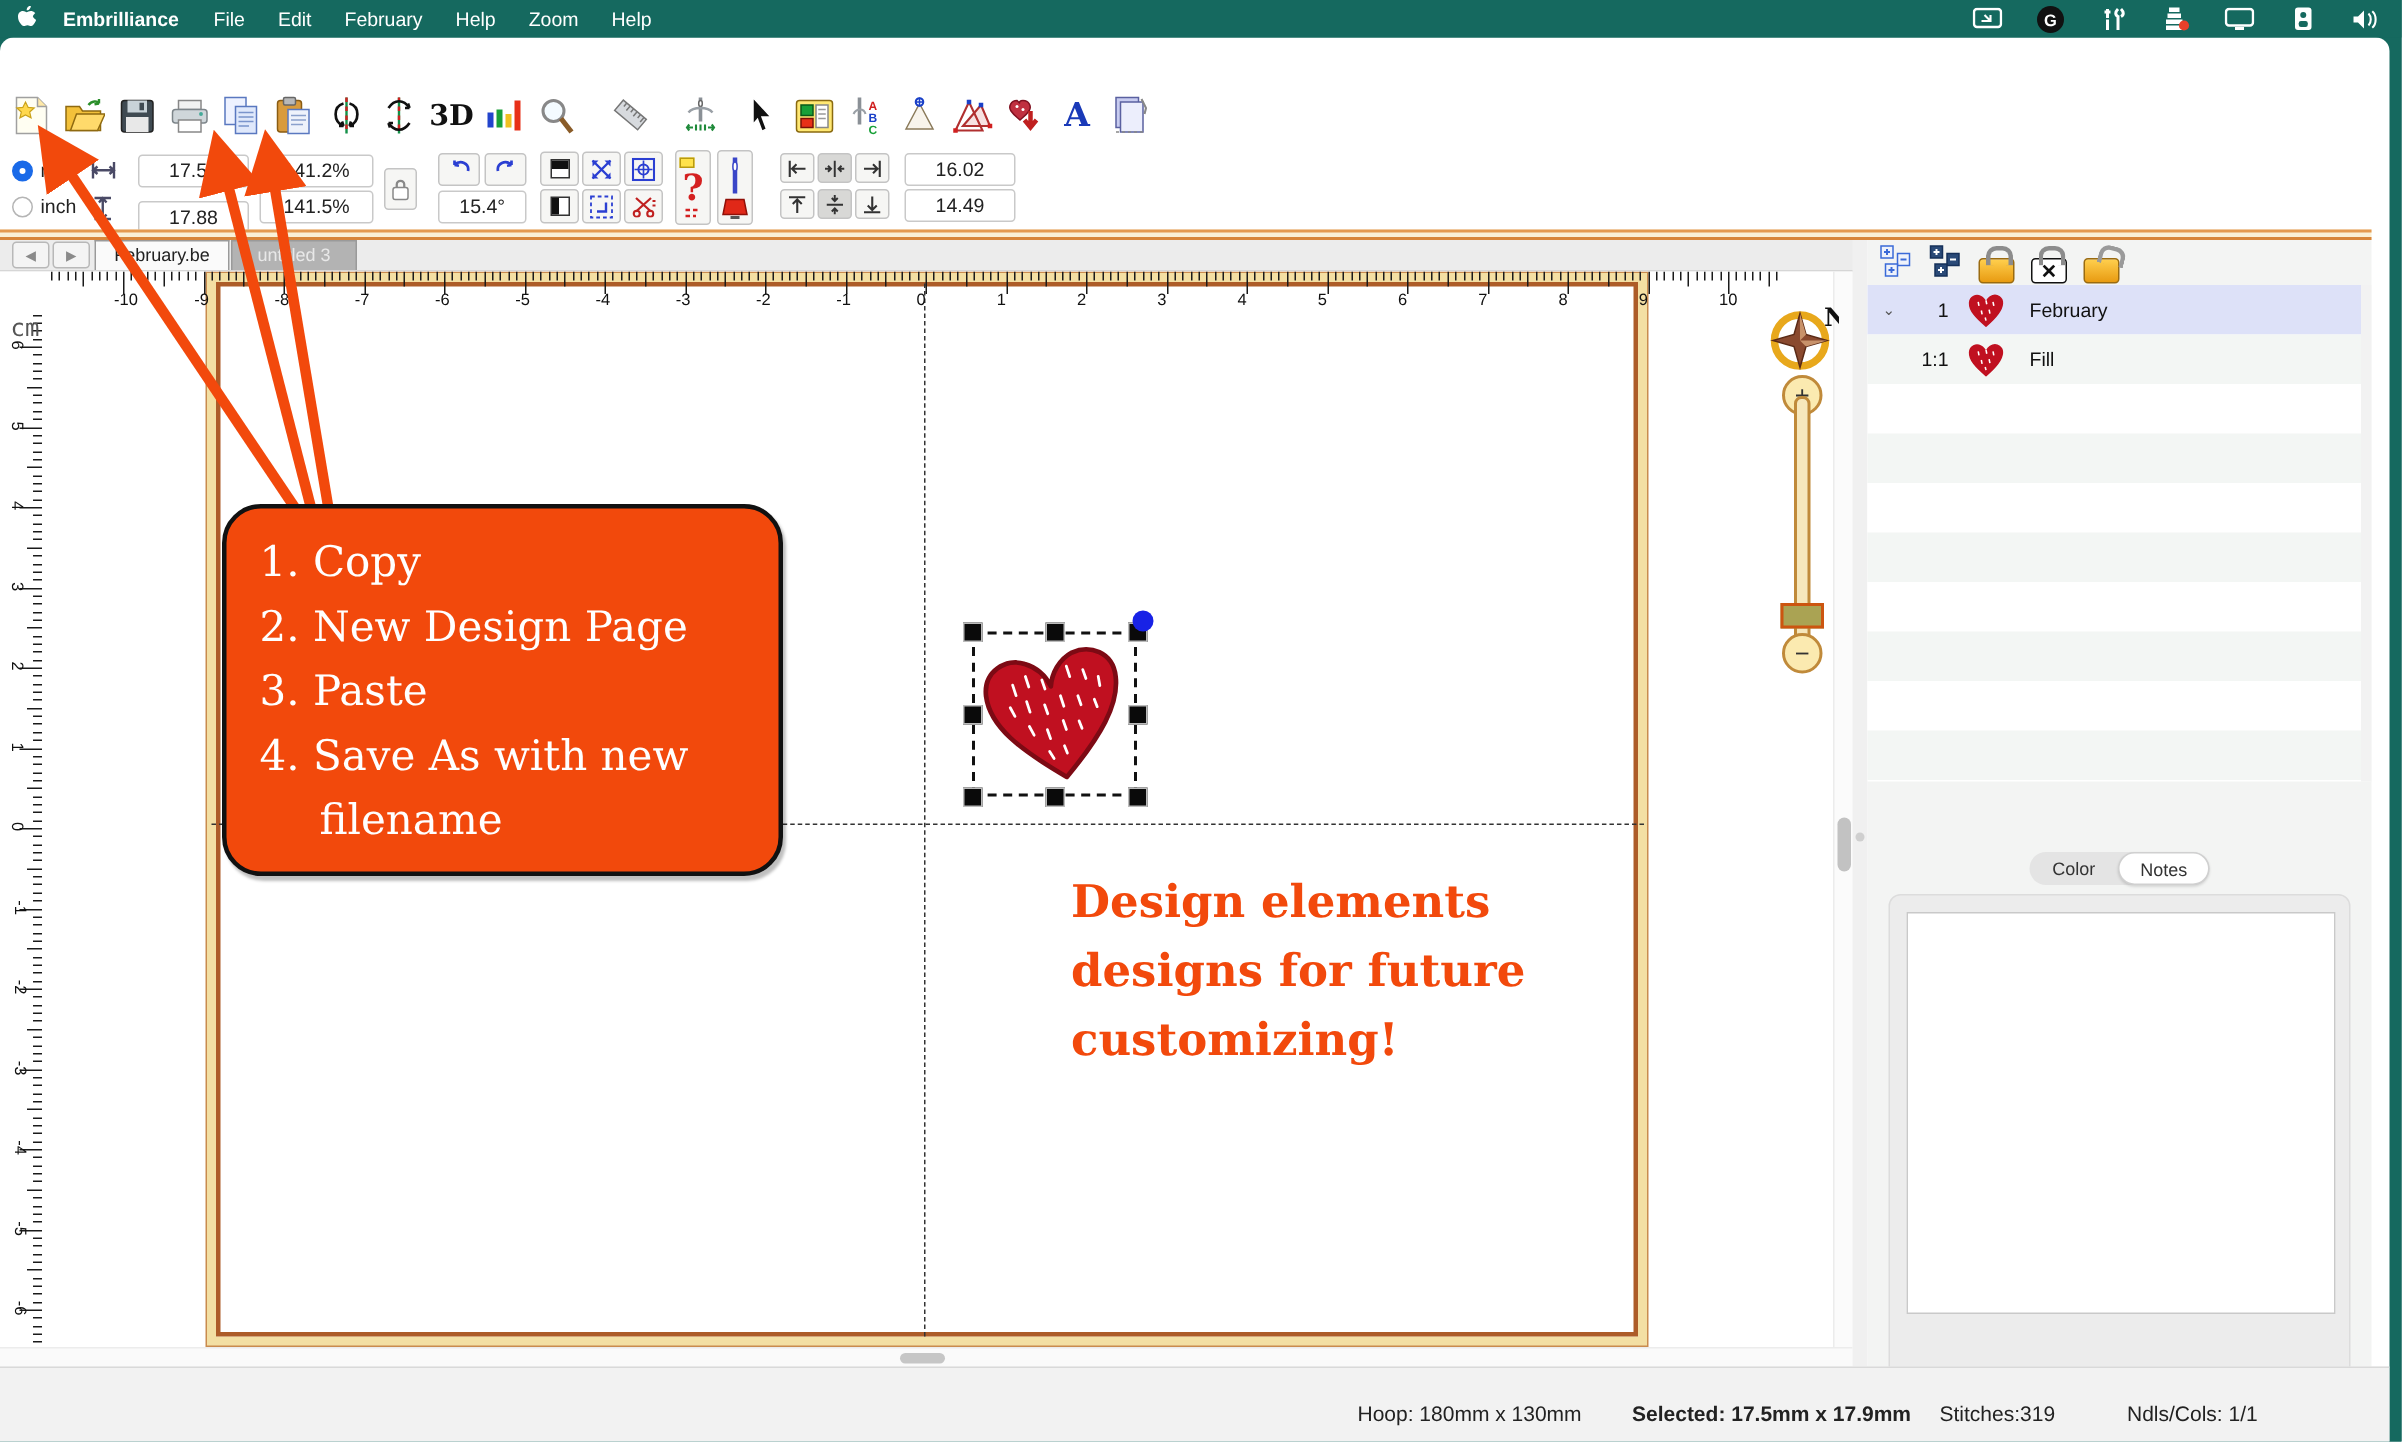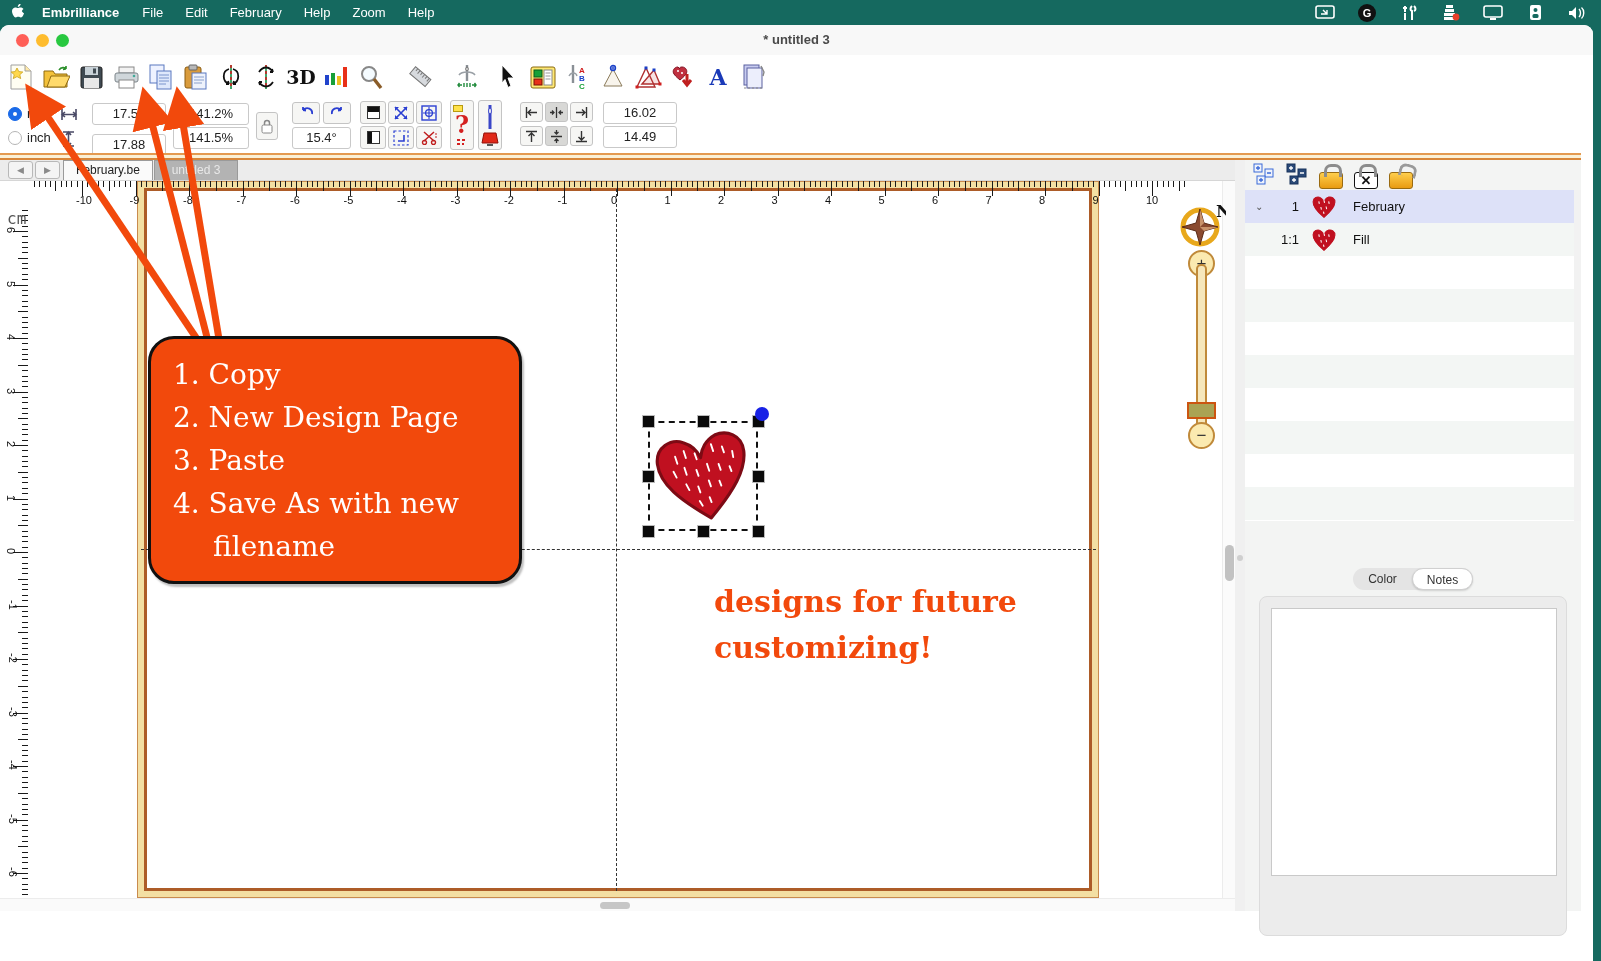--- a/index.html
+++ b/index.html
@@ -202,26 +202,20 @@
       <svg width="20" height="16" viewBox="0 0 20 16">
           <path d="M2 6 L5 6 L9 2 L9 14 L5 10 L2 10 Z" fill="#fff"></path>
           <path d="M12 4 C14 6 14 10 12 12 M14.5 2.5 C17.5 5 17.5 11 14.5 13.5" stroke="#fff" stroke-width="1.4" fill="none"></path>
         </svg>
     </span>
   </div>
 </div>
 
 <div id="window">
 
-  <div id="titlebar">
-    <span class="tl" style="left:16px; background:#ff5f57;"></span>
-    <span class="tl" style="left:36px; background:#febc2e;"></span>
-    <span class="tl" style="left:56px; background:#28c840;"></span>
-    <div id="title">* untitled 3</div>
-  </div>
 
   <div id="toolbar">
     <span class="ti">
       <svg width="22" height="26" viewBox="0 0 22 26">
           <path d="M1 1 L15 1 L21 7 L21 25 L1 25 Z" fill="#fffef2" stroke="#a0a0a0"></path>
           <path d="M15 1 L15 7 L21 7" fill="#ffe9a8" stroke="#a0a0a0"></path>
           <path d="M7 4 l1.8 3.6 4 .4-3 2.7 .9 3.9-3.7-2-3.7 2 .9-3.9-3-2.7 4-.4z" fill="#ffd84d" stroke="#caa21a" stroke-width=".8"></path>
         </svg>
     </span>
     <span class="ti">
@@ -924,20 +918,21 @@
     <div class="handle" style="left:697px; top:234px;"></div>
     <div class="handle" style="left:752px; top:234px;"></div>
     <div class="handle" style="left:642px; top:289px;"></div>
     <div class="handle" style="left:752px; top:289px;"></div>
     <div class="handle" style="left:642px; top:344px;"></div>
     <div class="handle" style="left:697px; top:344px;"></div>
     <div class="handle" style="left:752px; top:344px;"></div>
     <div id="rotdot"></div>
 
     <div id="note">
+      <div>Design elements</div>
       <div>designs for future</div>
       <div>customizing!</div>
     </div>
   </div>
 
   <svg id="compass" viewBox="0 0 48 46">
     <circle cx="22" cy="24" r="17" fill="#fff" stroke="#e8a81c" stroke-width="5"></circle>
     <path d="M22 6 L26 20 L40 24 L26 28 L22 42 L18 28 L4 24 L18 20 Z" fill="#8a4a2f" stroke="#5a2a16" stroke-width="1"></path>
     <path d="M22 6 L26 20 L22 24 Z M40 24 L26 28 L22 24 Z" fill="#c8926a"></path>
     <text x="38" y="14" font-size="17" font-weight="bold" font-family="DejaVu Serif" fill="#111">N</text>
@@ -1042,20 +1037,26 @@
 
     <div id="segtabs">
       <div class="seg">Color</div>
       <div class="seg sel">Notes</div>
     </div>
     <div id="notespanel">
       <div id="notesarea"></div>
     </div>
   </div>
 
+  <div id="statusbar">
+    <span style="left:905px;">Hoop: 180mm x 130mm</span>
+    <span style="left:1088px;" class="semib">Selected: 17.5mm x 17.9mm</span>
+    <span style="left:1293px;">Stitches:319</span>
+    <span style="left:1418px;">Ndls/Cols: 1/1</span>
+  </div>
 
 </div>
 
 <svg id="arrows">
   <defs>
     <marker id="ah" markerWidth="6" markerHeight="6" refX="4" refY="3" orient="auto">
       <path d="M0 0 L6 3 L0 6 Z" fill="#f2490c"></path>
     </marker>
   </defs>
   <g stroke="#f2490c" stroke-width="7" fill="none" marker-end="url(#ah)">

